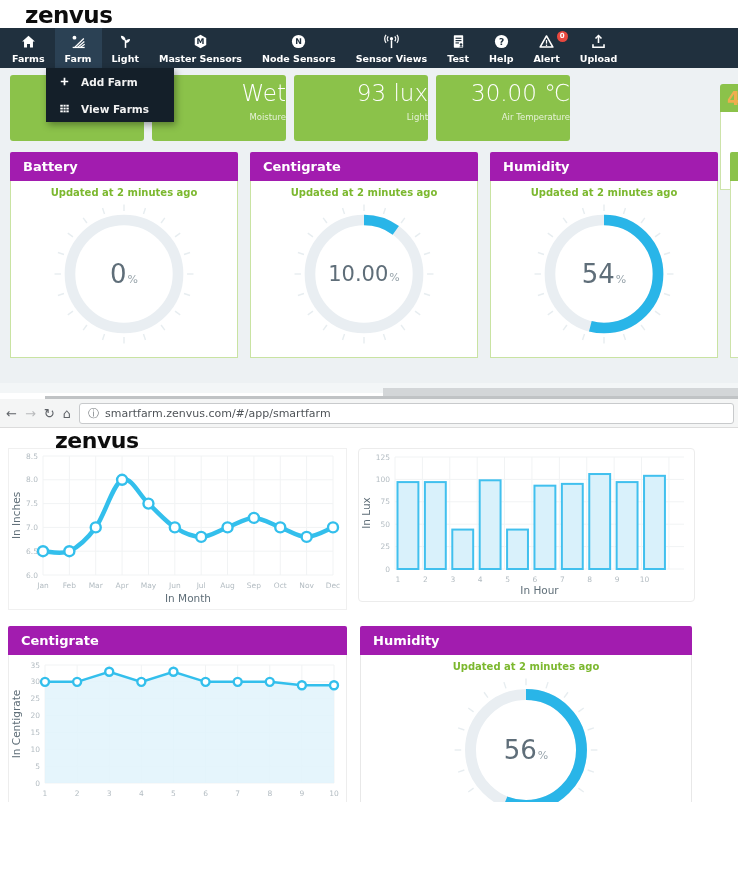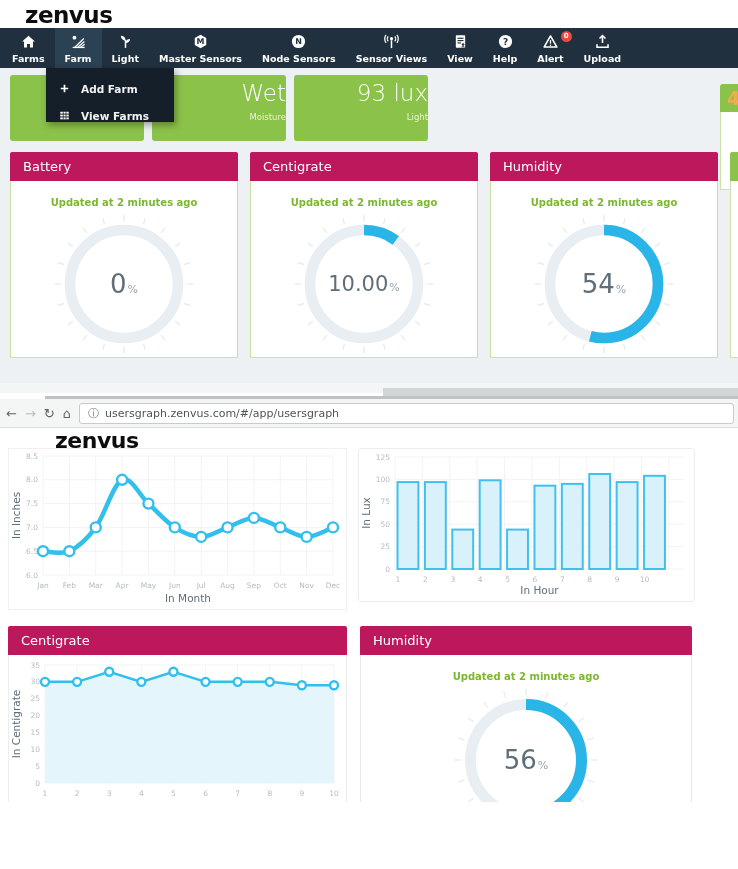--- a/index.html
+++ b/index.html
@@ -19,27 +19,27 @@
   .nav-item .nav-label{font-size:9.5px;font-weight:600;margin-top:3px;white-space:nowrap}
   .nav-item .icon{height:17px;display:flex;align-items:center}
   .nav-badge{position:absolute;top:3px;right:2px;width:11px;height:11px;border-radius:50%;background:#e8483f;color:#fff;font-size:7px;line-height:11px;text-align:center;font-weight:700}
 
   .stats-row{position:absolute;top:75px;left:10px;display:flex;gap:8px}
   .stat-card{width:134px;height:66px;background:#8bc24a;border-radius:3px;text-align:right;color:#fff;padding-top:3px}
   .stat-value{font-size:23px;font-weight:300;line-height:30px;min-height:30px;white-space:nowrap}
   .stat-label{font-size:8.5px;color:rgba(255,255,255,0.78);margin-top:4px}
 
   .dropdown{position:absolute;top:68px;left:46px;width:128px;background:#141f29;box-shadow:2px 3px 7px rgba(0,0,0,.35);z-index:30}
-  .dd-item{height:27px;display:flex;align-items:flex-end;gap:10px;padding-left:12px;color:#f2f2f2;font-size:10.5px;font-weight:600;cursor:pointer}
+  .dd-item{height:27px;display:flex;align-items:center;gap:10px;padding-left:12px;color:#f2f2f2;font-size:10.5px;font-weight:600;cursor:pointer}
 
   .gauge-card{position:absolute;top:152px;width:228px}
-  .card-header{height:29px;background:#be185d;color:#fff;font-size:13px;font-weight:400;line-height:29px;padding-left:13px;border-radius:2px 2px 0 0}
+  .card-header{height:29px;background:#a21caf;color:#fff;font-size:13px;font-weight:700;line-height:29px;padding-left:13px;border-radius:2px 2px 0 0}
   .card-body{background:#fff;border:1px solid #c9e3a2;border-top:none;text-align:center}
   .gauge-card .card-body{height:177px}
-  .updated{color:#7cb82f;font-size:10px;font-weight:700;padding-top:16px}
+  .updated{color:#7cb82f;font-size:10px;font-weight:700;padding-top:6px}
 
   
   .partial-stat{position:absolute;top:84px;left:720px;width:130px}
   .partial-stat .ph{height:28px;background:#8bc24a;border-radius:3px 3px 0 0;color:#f0ad4e;font-size:19px;font-weight:700;line-height:28px;padding-left:7px}
   .partial-stat .pb{height:78px;background:#fff;border:1px solid #cde3aa;border-top:none}
   .partial-gauge{position:absolute;top:152px;left:730px;width:120px}
   .partial-gauge .ph{height:29px;background:#8bc24a;border-radius:2px 2px 0 0}
   .partial-gauge .pb{height:177px;background:#fff;border:1px solid #cde3aa;border-top:none}
 
   
@@ -144,21 +144,21 @@
             <rect x="3.6" y="2.2" width="8.8" height="11.6" rx="0.6" fill="#fff"></rect>
             <g fill="#20303e">
               <rect x="5.2" y="4.4" width="5.6" height="1.1"></rect>
               <rect x="5.2" y="6.6" width="5.6" height="1.1"></rect>
               <rect x="5.2" y="8.8" width="3.2" height="1.1"></rect>
               <circle cx="10.4" cy="10.8" r="1.2"></circle>
               <path d="M8.8 13.3 C8.8 12.2 12 12.2 12 13.3 Z"></path>
             </g>
           </svg>
         </span>
-        <span class="nav-label">View</span>
+        <span class="nav-label">Test</span>
       </div>
       <div class="nav-item">
         <span class="icon">
           <svg width="17" height="17" viewBox="0 0 16 16">
             <circle cx="8" cy="8" r="6.2" fill="#fff"></circle>
             <text x="8" y="11" font-size="8.5" font-weight="700" fill="#20303e" text-anchor="middle" font-family="DejaVu Sans">?</text>
           </svg>
         </span>
         <span class="nav-label">Help</span>
       </div>
@@ -192,20 +192,24 @@
         <div class="stat-value"></div>
         <div class="stat-label">PH</div>
       </div>
       <div class="stat-card">
         <div class="stat-value">Wet</div>
         <div class="stat-label">Moisture</div>
       </div>
       <div class="stat-card">
         <div class="stat-value">93 lux</div>
         <div class="stat-label">Light</div>
+      </div>
+      <div class="stat-card">
+        <div class="stat-value">30.00 ℃</div>
+        <div class="stat-label">Air Temperature</div>
       </div>
     </div>
 
   <div class="partial-stat">
     <div class="ph">4</div>
     <div class="pb"></div>
   </div>
   <div class="partial-gauge">
     <div class="ph"></div>
     <div class="pb"></div>
@@ -334,21 +338,21 @@
   <div class="win-strip"></div>
   <div class="win-line"></div>
 
   <div class="toolbar">
     <span class="tb-btn">←</span>
     <span class="tb-btn disabled">→</span>
     <span class="tb-btn">↻</span>
     <span class="tb-btn">⌂</span>
     <div class="url-box">
       <span class="url-info">ⓘ</span>
-      <span class="url-text">usersgraph.zenvus.com/#/app/usersgraph</span>
+      <span class="url-text">smartfarm.zenvus.com/#/app/smartfarm</span>
     </div>
   </div>
 
   <div class="logo logo2">zenvus</div>
 
   <div class="chart-card cc-rain">
     <svg width="337" height="160">
         <line x1="34" y1="7" x2="34" y2="126" stroke="#f1f3f4" stroke-width="1"></line>
         <line x1="60.36363636363636" y1="7" x2="60.36363636363636" y2="126" stroke="#f1f3f4" stroke-width="1"></line>
         <line x1="86.72727272727272" y1="7" x2="86.72727272727272" y2="126" stroke="#f1f3f4" stroke-width="1"></line>

